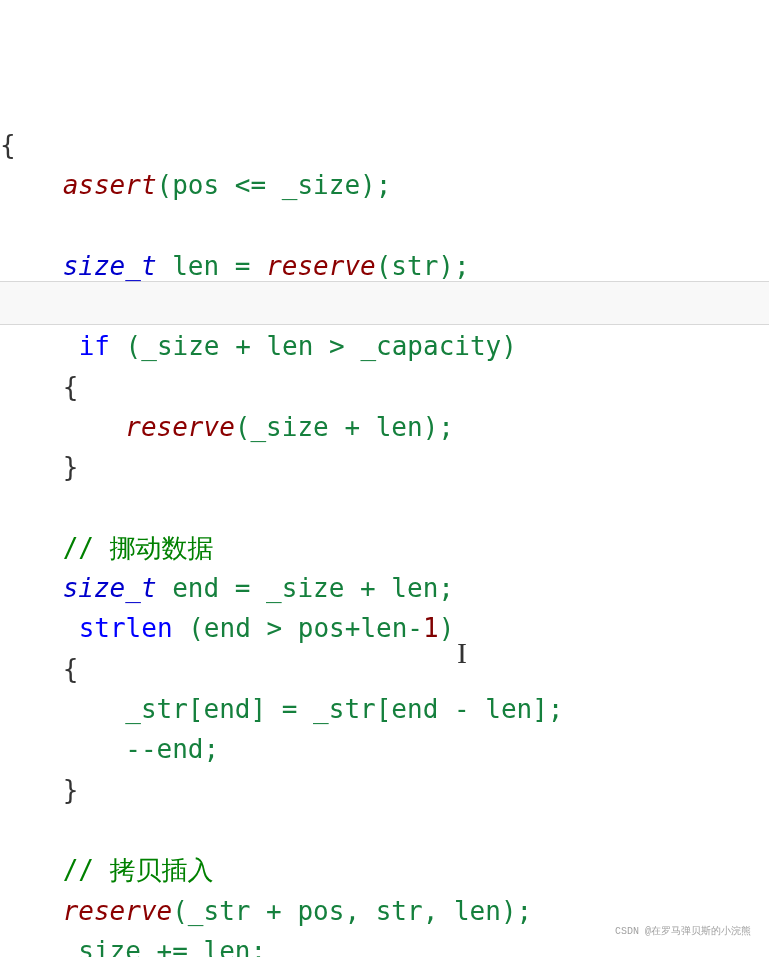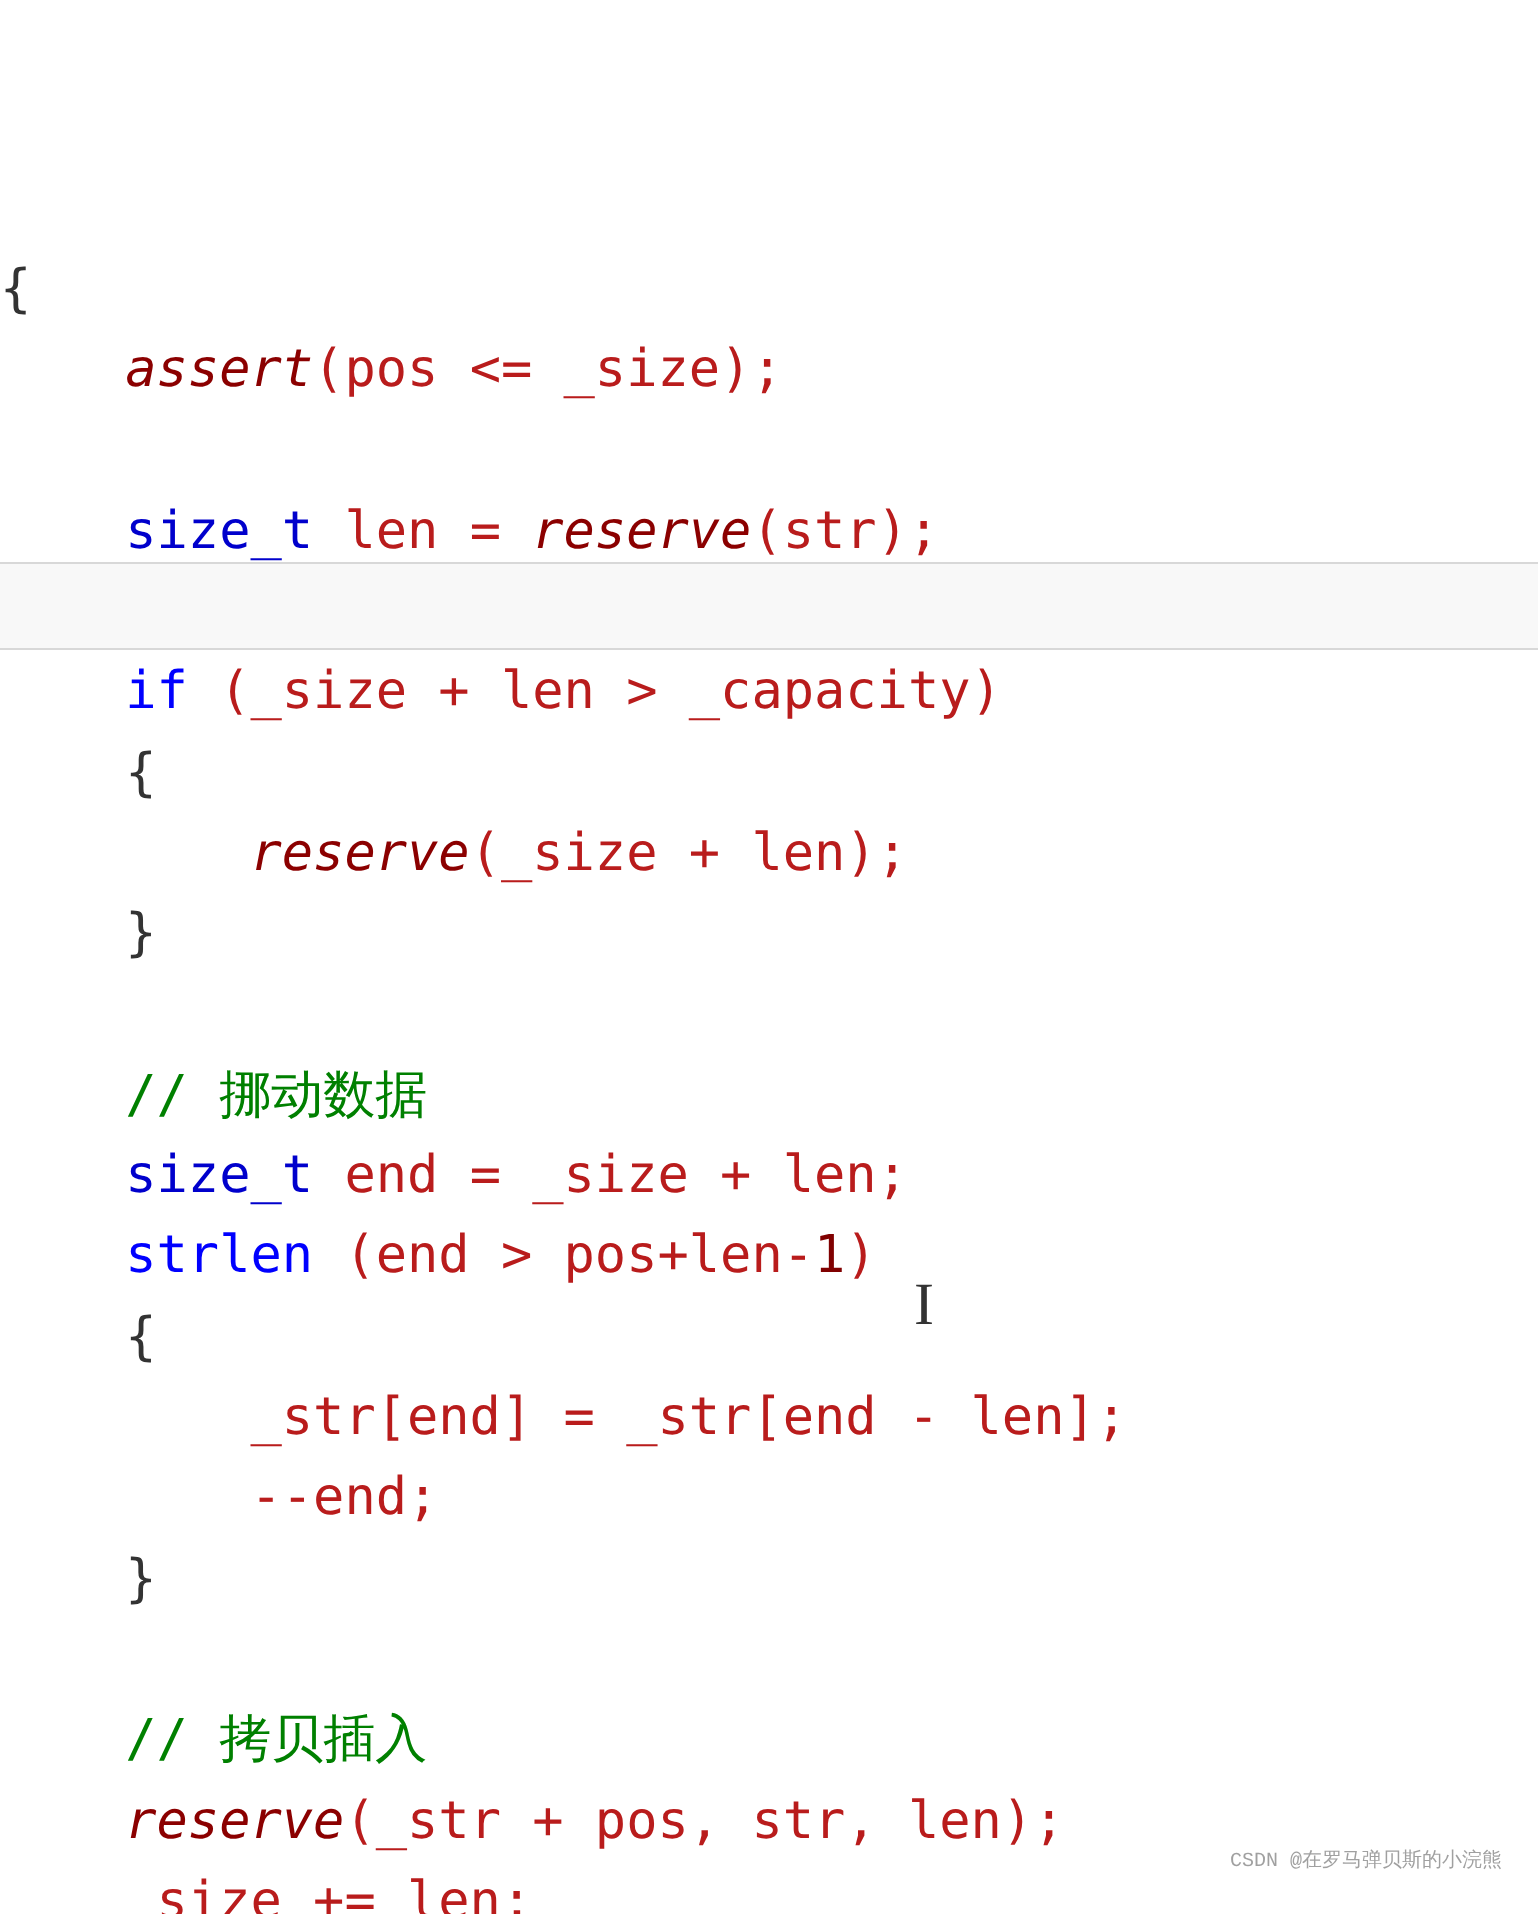--- a/index.html
+++ b/index.html
@@ -31,24 +31,24 @@
       background: #f8f8f8;
       border-top: 1px solid #d8d8d8;
       border-bottom: 1px solid #d8d8d8;
       z-index: 0;
     }
     pre {
       position: relative;
       z-index: 1;
       padding: 4px 0 0 0;
     }
-    .kw { color: #0000ff; }
+    .kw { color: #0000ff; margin-left: 16px; }
     .func-italic { color: #8b0000; font-style: italic; text-align: center; }
-    .type-italic { color: #0000cc; }
-    .ident { color: #b91c1c; }
+    .type-italic { color: #0000cc; font-style: italic; }
+    .ident { color: #15803d; }
     .comment { color: #008000; font-weight: 400; }
     .punct { color: #333; }
     .num { color: #800000; }
     .watermark {
       position: absolute;
       bottom: 18px;
       right: 18px;
       font-size: 10px;
       color: rgba(120, 120, 120, 0.7);
       font-family: Liberation Mono, monospace;

